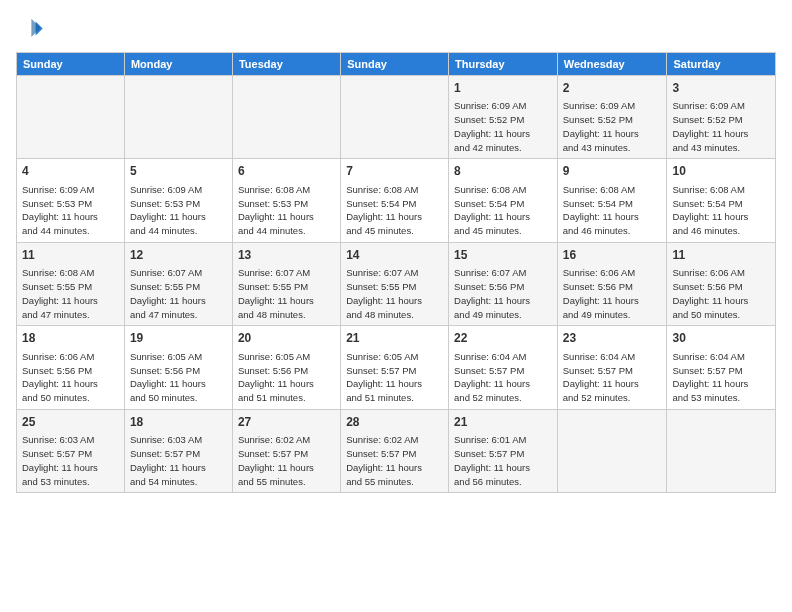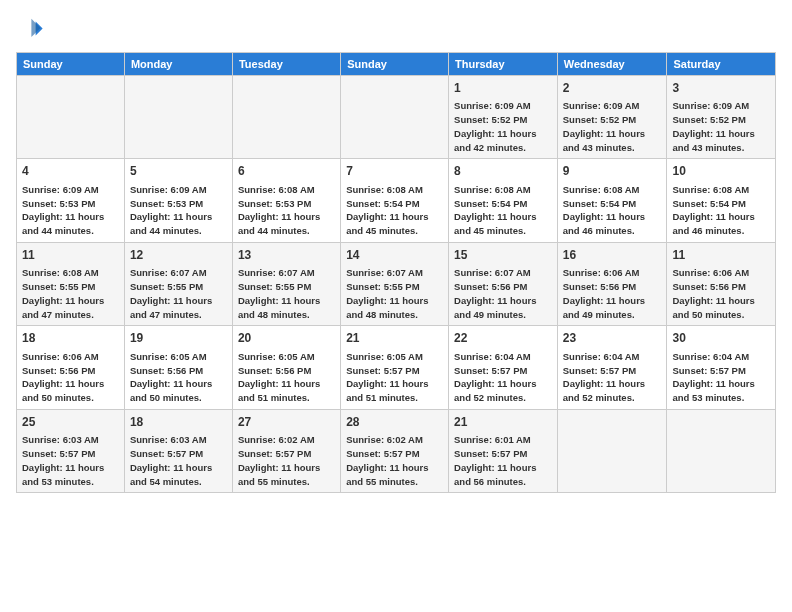--- a/index.html
+++ b/index.html
@@ -78,21 +78,20 @@
     }
     .day-num {
       font-size: 12px;
       font-weight: bold;
       display: block;
       margin-bottom: 2px;
     }
     .day-info {
       font-size: 9.5px;
       color: #333;
-      font-weight: bold;
     }
   </style>
 </head>
 <body>
 
 <div class="header">
   <div class="logo">
     <svg class="logo-icon" viewBox="0 0 40 40">
       <polygon points="28,8 38,18 28,28" fill="#2a7dd6"></polygon>
       <polygon points="22,4 35,17 22,30" fill="#1a5fa0" opacity="0.6"></polygon>

